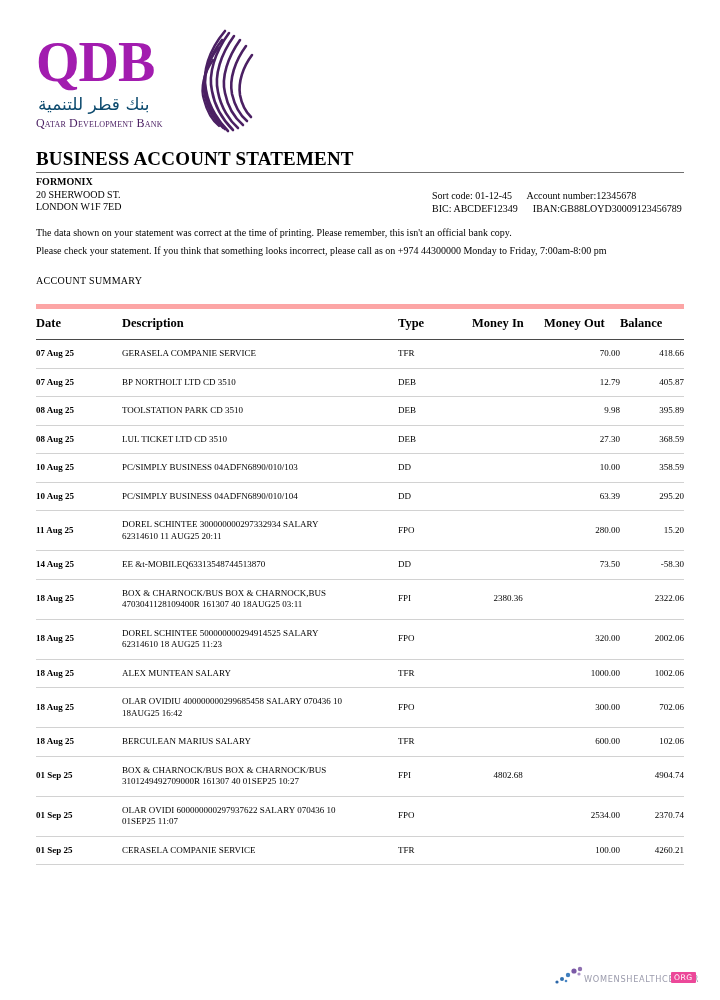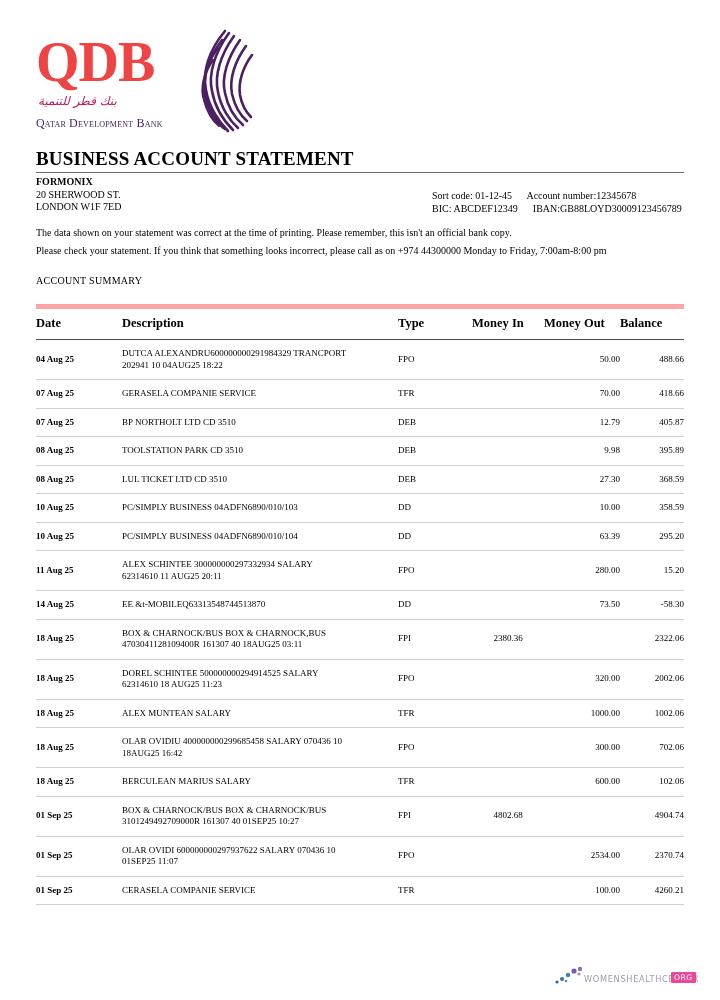--- a/index.html
+++ b/index.html
@@ -31,33 +31,32 @@
     width: 260px;
     height: 110px;
   }
   .logo-qdb {
     position: absolute;
     left: 0; top: 6px;
     font-family: "Liberation Serif", "DejaVu Serif", serif;
     font-size: 56px;
     font-weight: 700;
     letter-spacing: -1px;
-    color: #ef4444;
+    color: #a21caf;
     line-height: 1;
   }
   .logo-arabic {
     position: absolute;
     left: 2px; top: 66px;
     font-family: "DejaVu Sans", sans-serif;
-    font-size: 12px;
-    color: #be185d;
+    font-size: 17px;
+    color: #0c4a6e;
     direction: rtl;
     letter-spacing: 1px;
     white-space: nowrap;
-    font-style: italic;
   }
   .logo-sub {
     position: absolute;
     left: 0px; top: 88px;
     font-family: "Liberation Serif", "DejaVu Serif", serif;
     font-size: 12px;
     font-variant: small-caps;
     letter-spacing: 0.2px;
     color: #4B2063;
     white-space: nowrap;
@@ -276,28 +275,20 @@
           <th class="c-date">Date</th>
           <th class="c-desc">Description</th>
           <th class="c-type">Type</th>
           <th class="c-in">Money In</th>
           <th class="c-out">Money Out</th>
           <th class="c-bal">Balance</th>
         </tr>
       </thead>
       <tbody id="tbody">
           <tr>
-            <td class="c-date">04 Aug 25</td>
-            <td class="c-desc"><span class="desc-l1">DUTCA ALEXANDRU600000000291984329 TRANCPORT</span><span class="desc-l2">202941 10 04AUG25 18:22</span></td>
-            <td class="c-type">FPO</td>
-            <td class="c-in"></td>
-            <td class="c-out">50.00</td>
-            <td class="c-bal">488.66</td>
-          </tr>
-          <tr>
             <td class="c-date">07 Aug 25</td>
             <td class="c-desc"><span class="desc-l1">GERASELA COMPANIE SERVICE</span></td>
             <td class="c-type">TFR</td>
             <td class="c-in"></td>
             <td class="c-out">70.00</td>
             <td class="c-bal">418.66</td>
           </tr>
           <tr>
             <td class="c-date">07 Aug 25</td>
             <td class="c-desc"><span class="desc-l1">BP NORTHOLT LTD CD 3510</span></td>
@@ -333,21 +324,21 @@
           <tr>
             <td class="c-date">10 Aug 25</td>
             <td class="c-desc"><span class="desc-l1">PC/SIMPLY BUSINESS 04ADFN6890/010/104</span></td>
             <td class="c-type">DD</td>
             <td class="c-in"></td>
             <td class="c-out">63.39</td>
             <td class="c-bal">295.20</td>
           </tr>
           <tr>
             <td class="c-date">11 Aug 25</td>
-            <td class="c-desc"><span class="desc-l1">ALEX SCHINTEE 300000000297332934 SALARY</span><span class="desc-l2">62314610 11 AUG25 20:11</span></td>
+            <td class="c-desc"><span class="desc-l1">DOREL SCHINTEE 300000000297332934 SALARY</span><span class="desc-l2">62314610 11 AUG25 20:11</span></td>
             <td class="c-type">FPO</td>
             <td class="c-in"></td>
             <td class="c-out">280.00</td>
             <td class="c-bal">15.20</td>
           </tr>
           <tr>
             <td class="c-date">14 Aug 25</td>
             <td class="c-desc"><span class="desc-l1">EE &amp;t-MOBILEQ63313548744513870</span></td>
             <td class="c-type">DD</td>
             <td class="c-in"></td>

